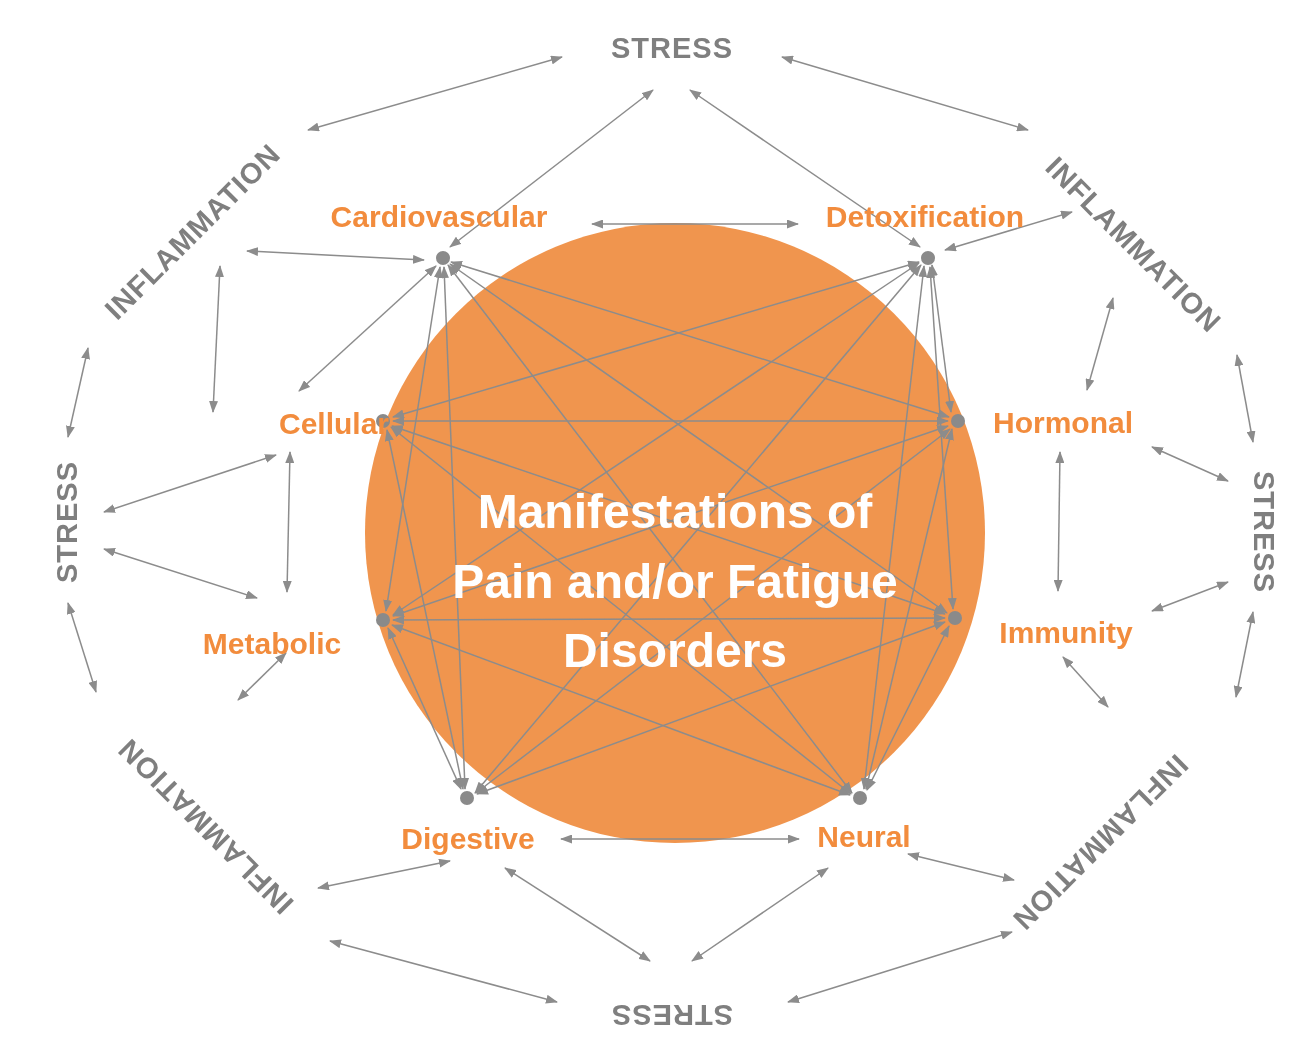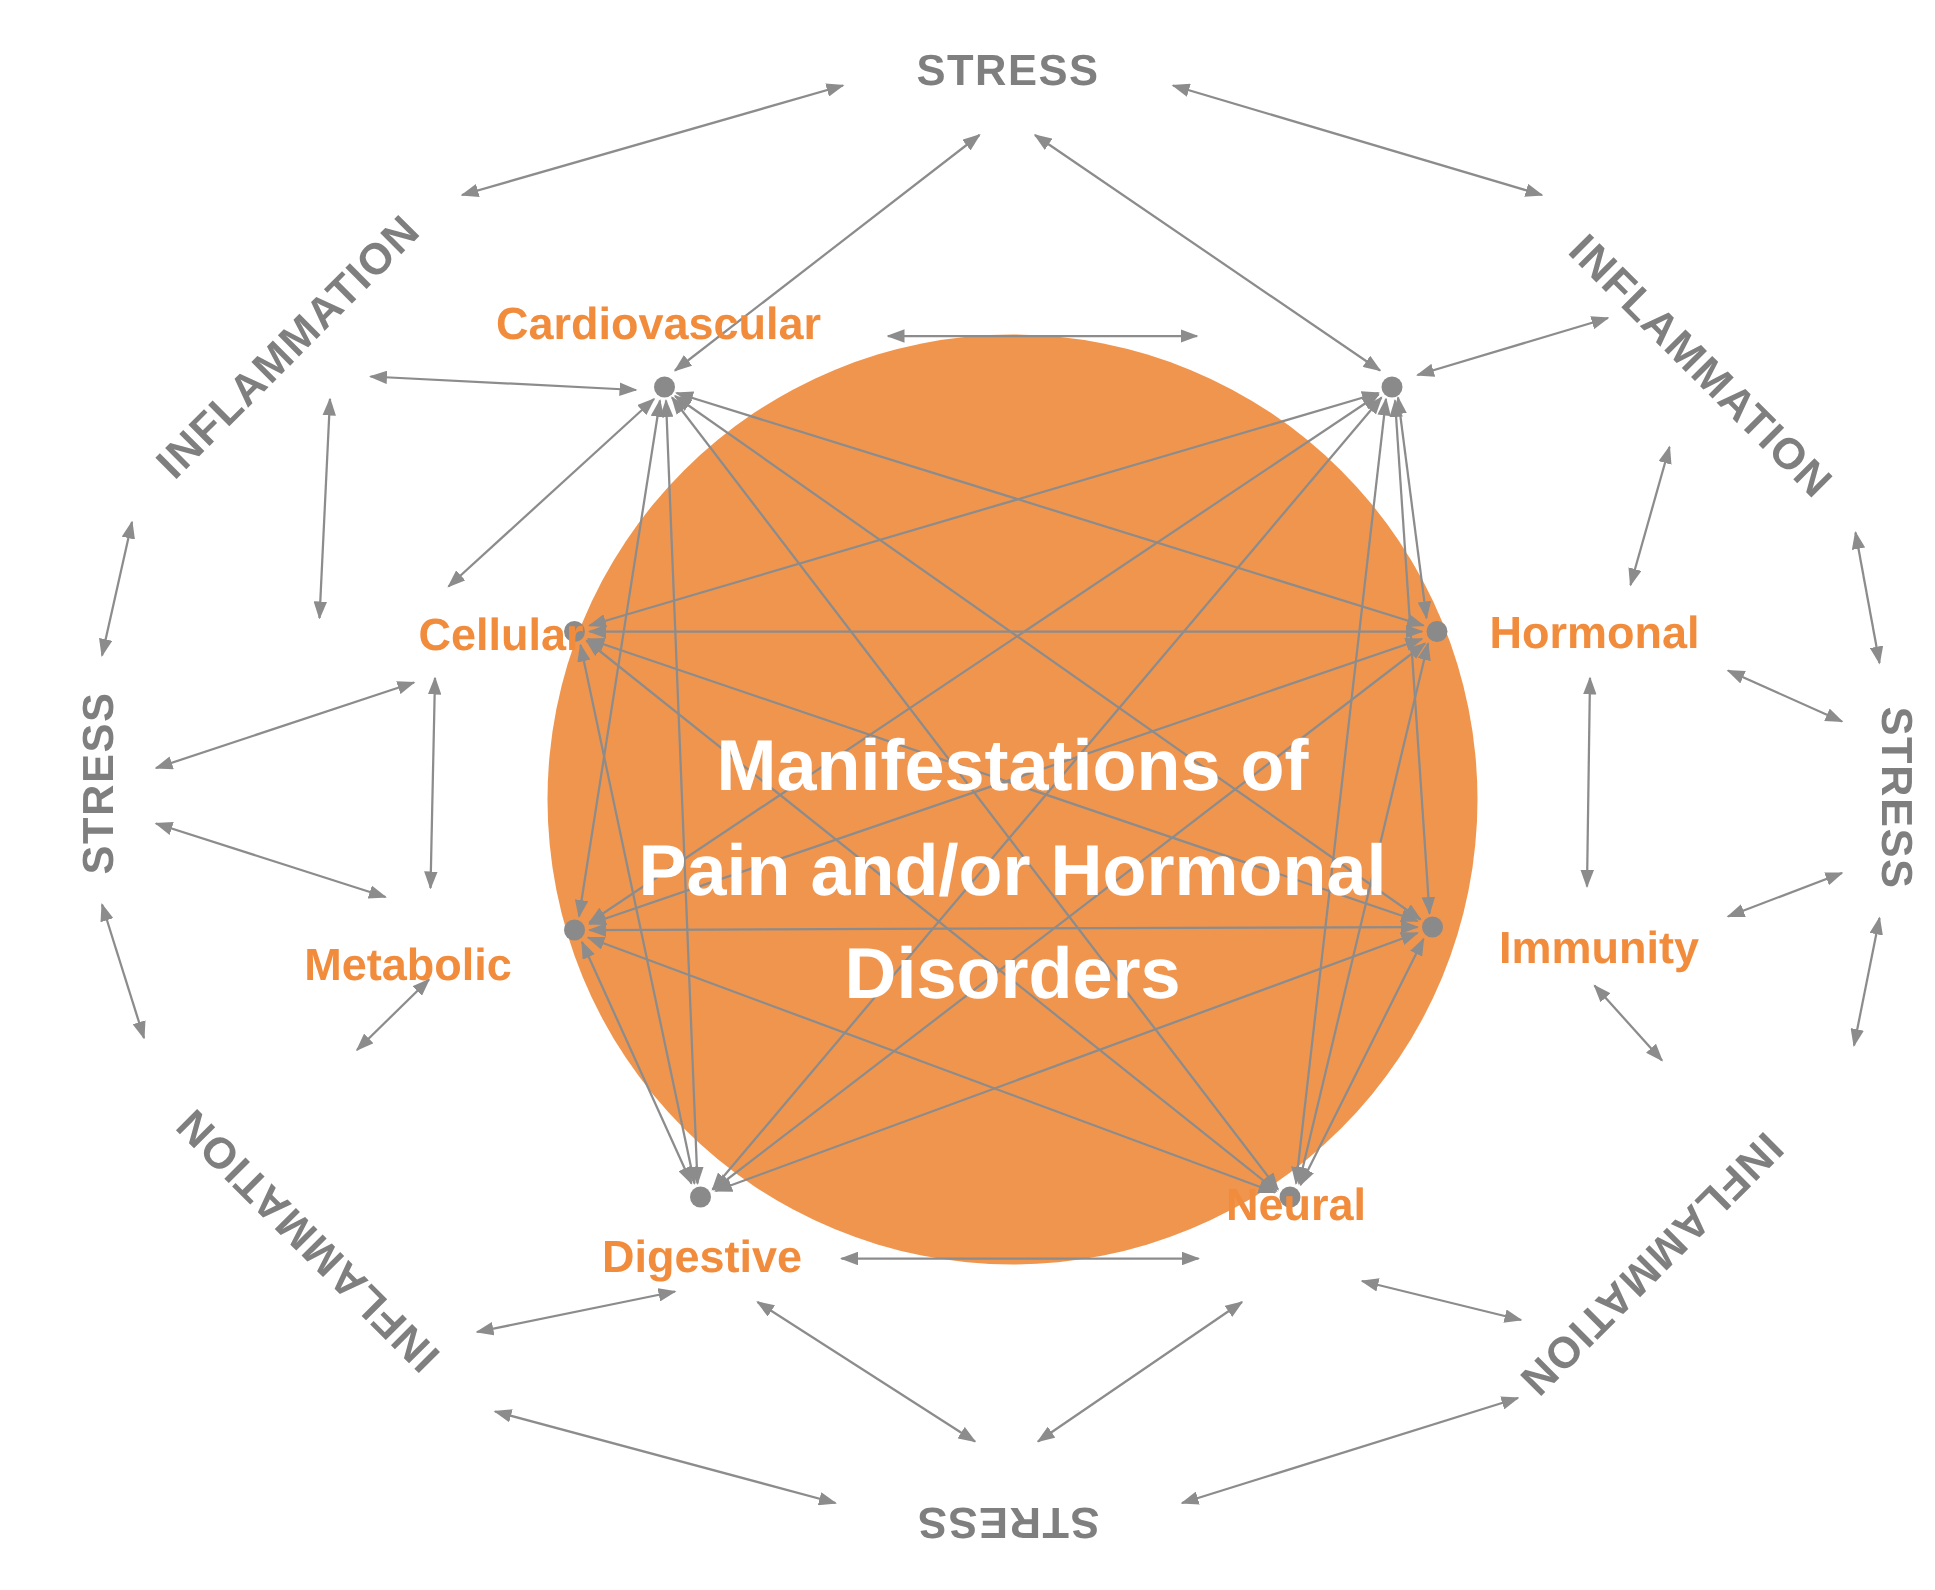--- a/index.html
+++ b/index.html
@@ -124,31 +124,32 @@
         <circle cx="958" cy="421" r="7" class="node-dot"></circle>
         <circle cx="383" cy="620" r="7" class="node-dot"></circle>
         <circle cx="955" cy="618" r="7" class="node-dot"></circle>
         <circle cx="467" cy="798" r="7" class="node-dot"></circle>
         <circle cx="860" cy="798" r="7" class="node-dot"></circle>
       </g>
   </svg>
 
   <div class="center-text">
     <div>Manifestations of</div>
-    <div>Pain and/or Hormonal</div>
+    <div>Pain and/or Fatigue</div>
     <div>Disorders</div>
   </div>
 
   <div class="node-label" style="left:439px; top:217px;">Cardiovascular</div>
+  <div class="node-label" style="left:925px; top:217px;">Detoxification</div>
   <div class="node-label" style="left:296px; top:424px;margin-left:38px;">Cellular</div>
   <div class="node-label" style="left:1063px; top:423px;text-align:right;">Hormonal</div>
   <div class="node-label" style="left:272px; top:644px;text-align:right;">Metabolic</div>
   <div class="node-label" style="left:1066px; top:623px;margin-top:10px;">Immunity</div>
   <div class="node-label" style="left:468px; top:839px;">Digestive</div>
-  <div class="node-label" style="left:864px; top:804px;text-align:right;">Neural</div>
+  <div class="node-label" style="left:864px; top:837px;text-align:right;">Neural</div>
 
   <div class="outer-label" style="left:672px;  top:48px;">STRESS</div>
   <div class="outer-label" style="left:193px;  top:232px;  --rot:-45deg;">INFLAMMATION</div>
   <div class="outer-label" style="left:1133px; top:245px;  --rot:45deg;">INFLAMMATION</div>
   <div class="outer-label" style="left:67px;   top:522px;  --rot:-90deg;">STRESS</div>
   <div class="outer-label" style="left:1263px; top:532px;  --rot:90deg;">STRESS</div>
   <div class="outer-label" style="left:206px;  top:826px;  --rot:-135deg;">INFLAMMATION</div>
   <div class="outer-label" style="left:1100px; top:842px;  --rot:135deg;">INFLAMMATION</div>
   <div class="outer-label" style="left:672px;  top:1014px; --rot:180deg;">STRESS</div>
 

